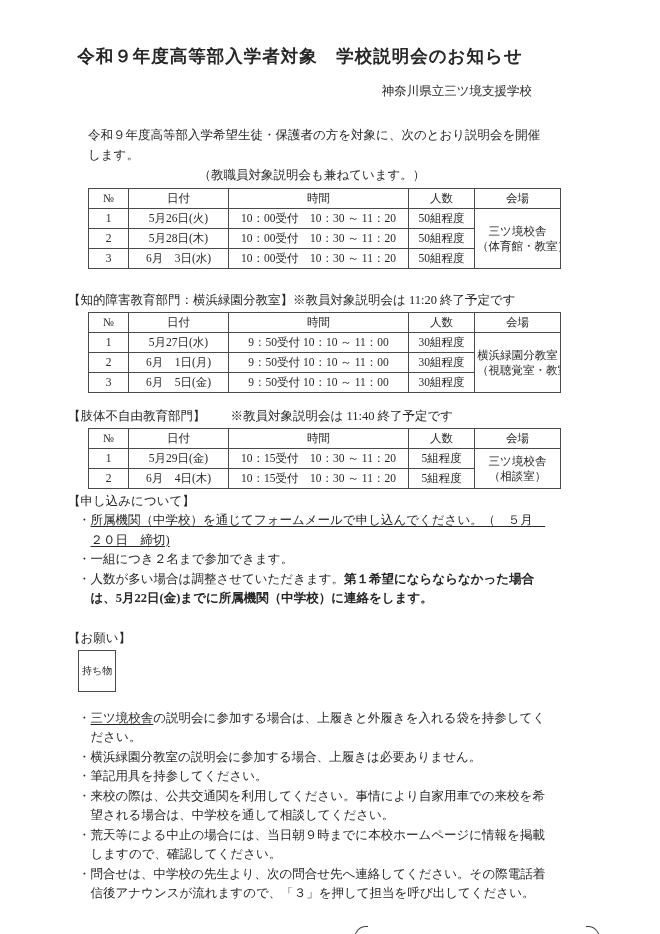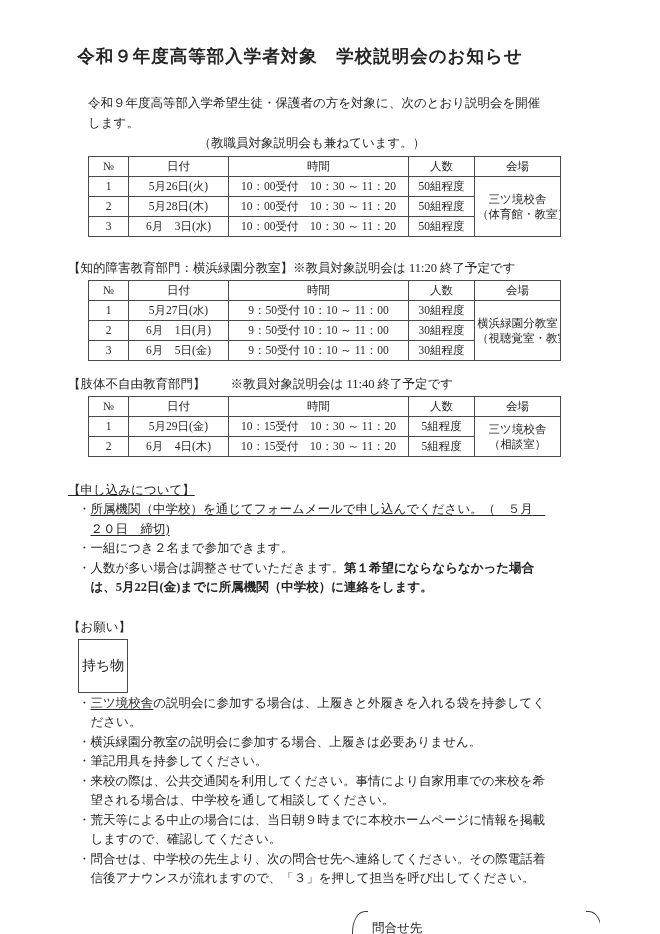--- a/index.html
+++ b/index.html
@@ -44,40 +44,40 @@
     text-align:center;
     padding:2px 2px;
     line-height:15px;
     font-weight:normal;
     overflow:hidden;
     white-space:nowrap;
   }
   td.venue{line-height:16px;white-space:normal;}
 
   .sec-label{margin:9px 0 0 68px;font-size:12.5px;line-height:19px;}
-  .sl-apply{margin-top:24px;text-decoration:underline;}
+  .sl-apply{margin-top:3px;}
   .sl-req{margin-top:20px;}
 
   .bullet{
     display:flex;
     margin:0 52px 0 78px;
     font-size:12.5px;
     line-height:19.5px;
   }
   .bullet .mk{flex:0 0 auto;}
   .bullet .tx{flex:1 1 auto;}
   .ul{text-decoration:underline;text-underline-offset:2px;}
   .bold{font-weight:bold;}
 
   .boxed-label{
     display:inline-block;
-    margin:2px 0 1px 78px;
+    margin:2px 0 17px 78px;
     border:1px solid #4a4a4a;
-    padding:18px 3px;
-    font-size:14px;
+    padding:12px 3px;
+    font-size:10px;
     line-height:16px;
   }
 
   .contact{
     position:relative;
     margin:22px 0 0 352px;
     width:250px;
     height:72px;
     box-sizing:border-box;
     padding:7px 0 0 20px;
@@ -96,20 +96,21 @@
     border-radius:0 13px 13px 0 / 0 21px 21px 0;
   }
   .contact .ind{margin-left:24px;}
 </style>
 </head>
 <body>
 
 <div class="page">
 
   <h1 class="title">令和９年度高等部入学者対象　学校説明会のお知らせ</h1>
+  <div class="school">神奈川県立三ツ境支援学校</div>
 
   <div class="intro1">令和９年度高等部入学希望生徒・保護者の方を対象に、次のとおり説明会を開催します。</div>
   <div class="intro2">（教職員対象説明会も兼ねています。）</div>
 
   <table class="sched">
     <colgroup>
         <col style="width:40px">
         <col style="width:100px">
         <col style="width:180px">
         <col style="width:66px">

